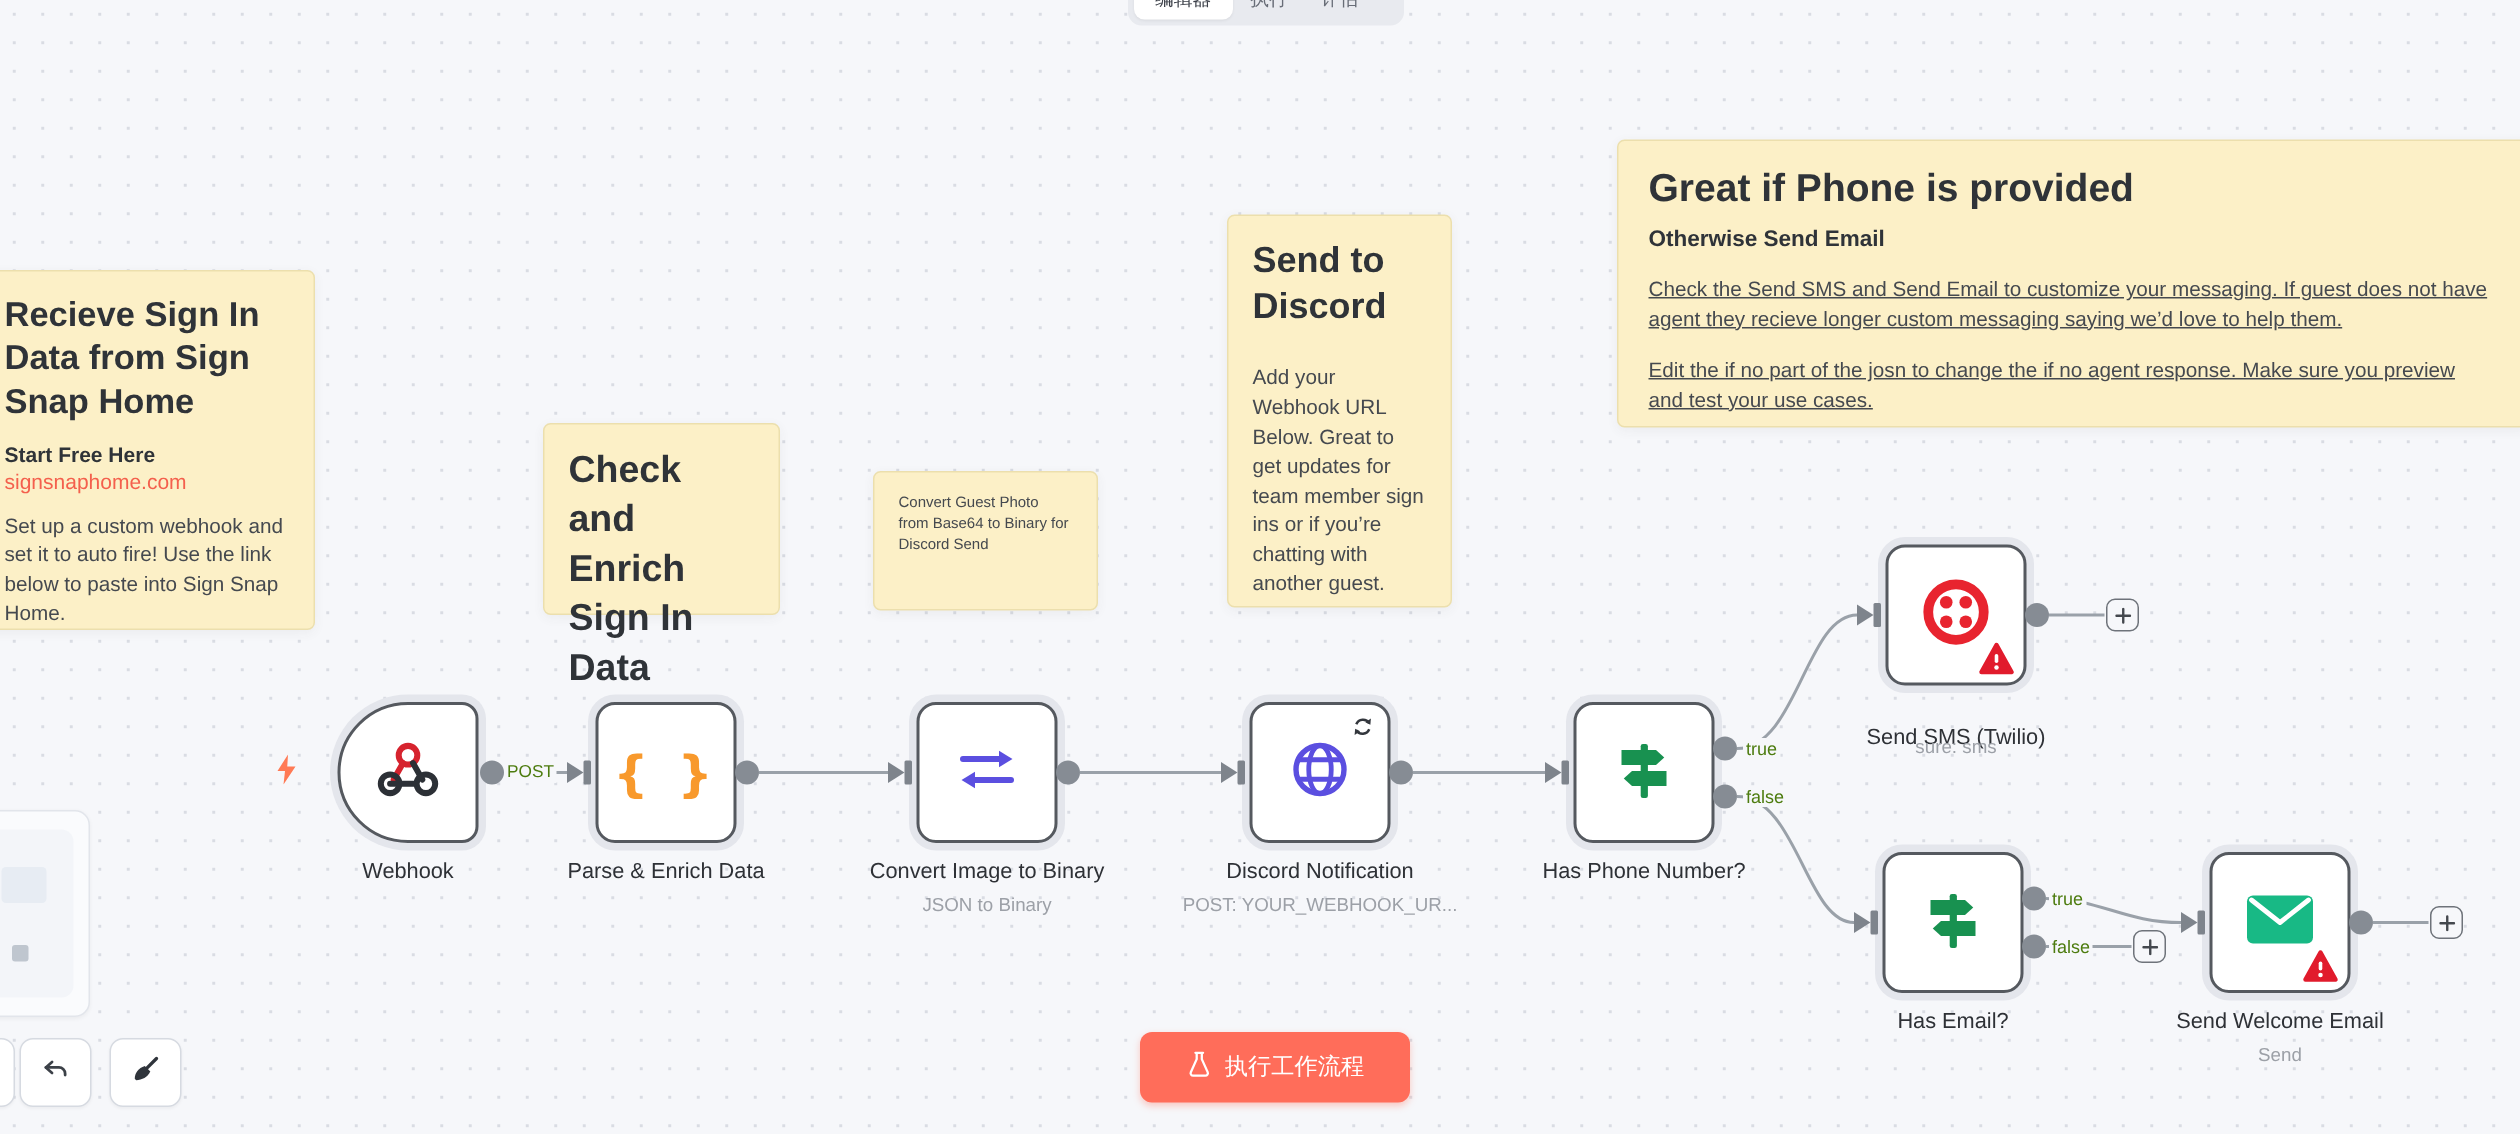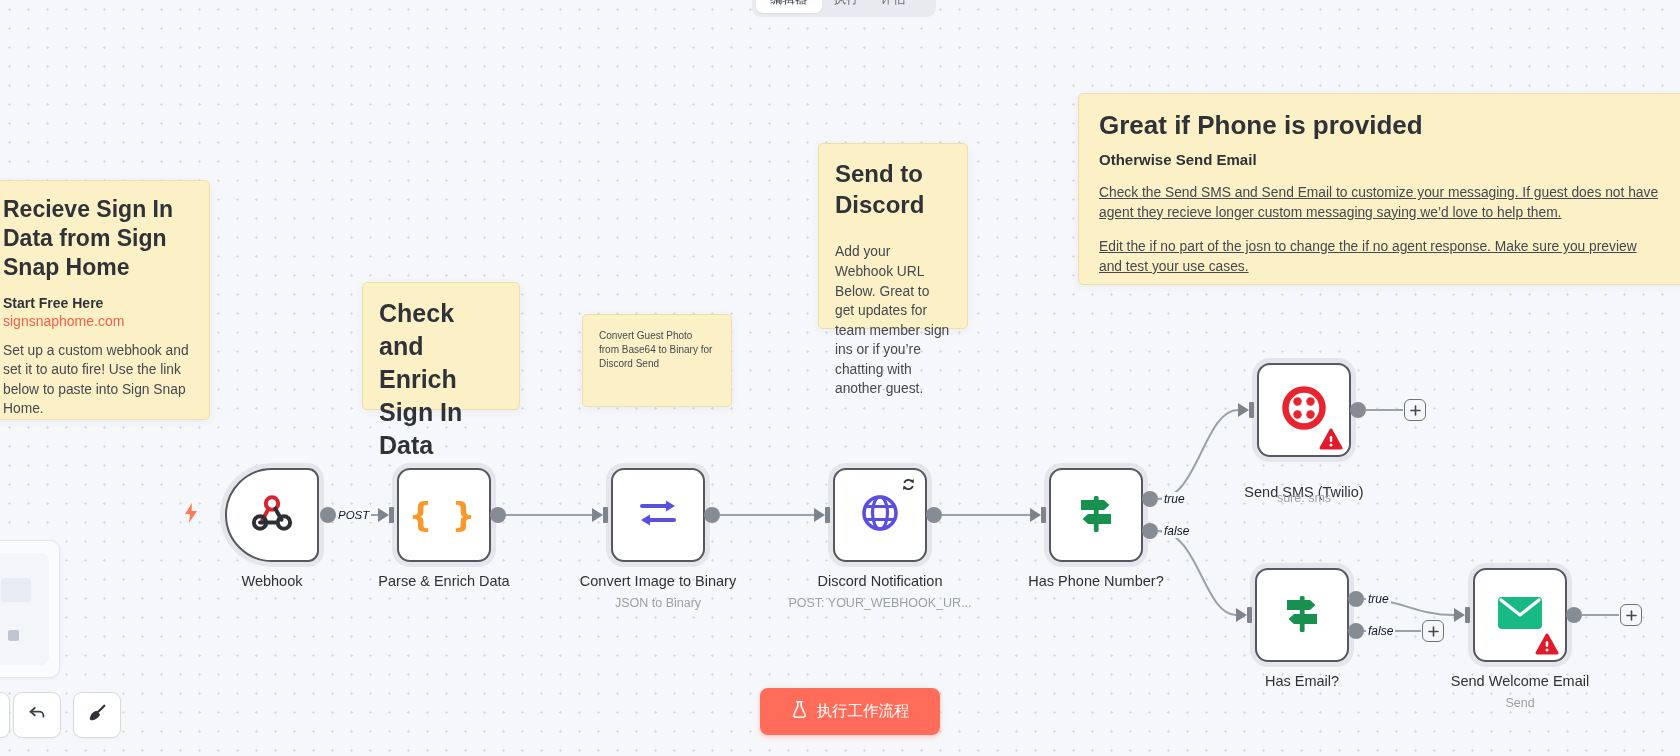--- a/index.html
+++ b/index.html
@@ -18,21 +18,21 @@
   .sticky h1{margin:0;font-weight:700;color:#2f3338;}
   .sticky .sub{font-weight:700;font-size:14px;margin-top:12px;color:#2f3338;}
   .sticky .link{font-size:14px;color:#f4604d;margin-top:2px;}
   .sticky p{font-size:13.8px;line-height:1.42;color:#45494f;margin:12px 0 0 0;}
   #sticky-receive{left:-14px;top:180px;width:224px;height:240px;}
   #sticky-receive h1{font-size:23px;line-height:1.27;}
   #sticky-check-enrich{left:362px;top:282px;width:158px;height:128px;}
   #sticky-check-enrich h1{font-size:25px;line-height:1.32;}
   #sticky-convert-photo{left:582px;top:314px;width:150px;height:93px;}
   #sticky-convert-photo p{margin-top:0;font-size:10px;}
-  #sticky-send-discord{left:818px;top:143px;width:150px;height:186px;}
+  #sticky-send-discord{left:818px;top:143px;width:150px;height:262px;}
   #sticky-send-discord h1{font-size:24px;line-height:1.3;}
   #sticky-check-phone{left:1078px;top:93px;width:612px;height:192px;padding:16px 20px;}
   #sticky-check-phone h1{font-size:26px;}
   #sticky-check-phone .sub{margin-top:10px;font-size:15px;}
   #sticky-check-phone p{width:560px;margin-top:15px;text-decoration:underline;}
   
   .node{
     position:absolute;width:104px;height:104px;box-sizing:border-box;padding:5px;
     background:#e4e6ec;border-radius:18px;z-index:2;
   }
@@ -44,21 +44,21 @@
   .node.trigger .inner{border-radius:47px 11px 11px 47px;}
   .node-label{
     position:absolute;transform:translateX(-50%);white-space:nowrap;z-index:4;
     font-size:14.5px;color:#2e3136;
   }
   .node-sublabel{
     position:absolute;transform:translateX(-50%);white-space:nowrap;z-index:4;
     font-size:12.5px;color:#9ca0a7;
   }
   .port-label{
-    position:absolute;z-index:5;font-size:12px;color:#0f172a;background:#f6f7fa;padding:0 2px;line-height:14px;font-style:italic;
+    position:absolute;z-index:5;font-size:12px;color:#4d7c0f;background:#f6f7fa;padding:0 2px;line-height:14px;
   }
   .plus-btn{
     position:absolute;width:22px;height:22px;box-sizing:border-box;background:#f6f7fa;
     border:1.6px solid #6e737a;border-radius:6px;display:flex;align-items:center;justify-content:center;z-index:4;
   }
   .warn{position:absolute;z-index:5;}
   .code-glyph{font:700 33px "DejaVu Sans",sans-serif;color:#f8992c;letter-spacing:4px;}
   .refresh{position:absolute;z-index:5;}
   .bolt{position:absolute;left:184px;top:503px;z-index:2;}
   

